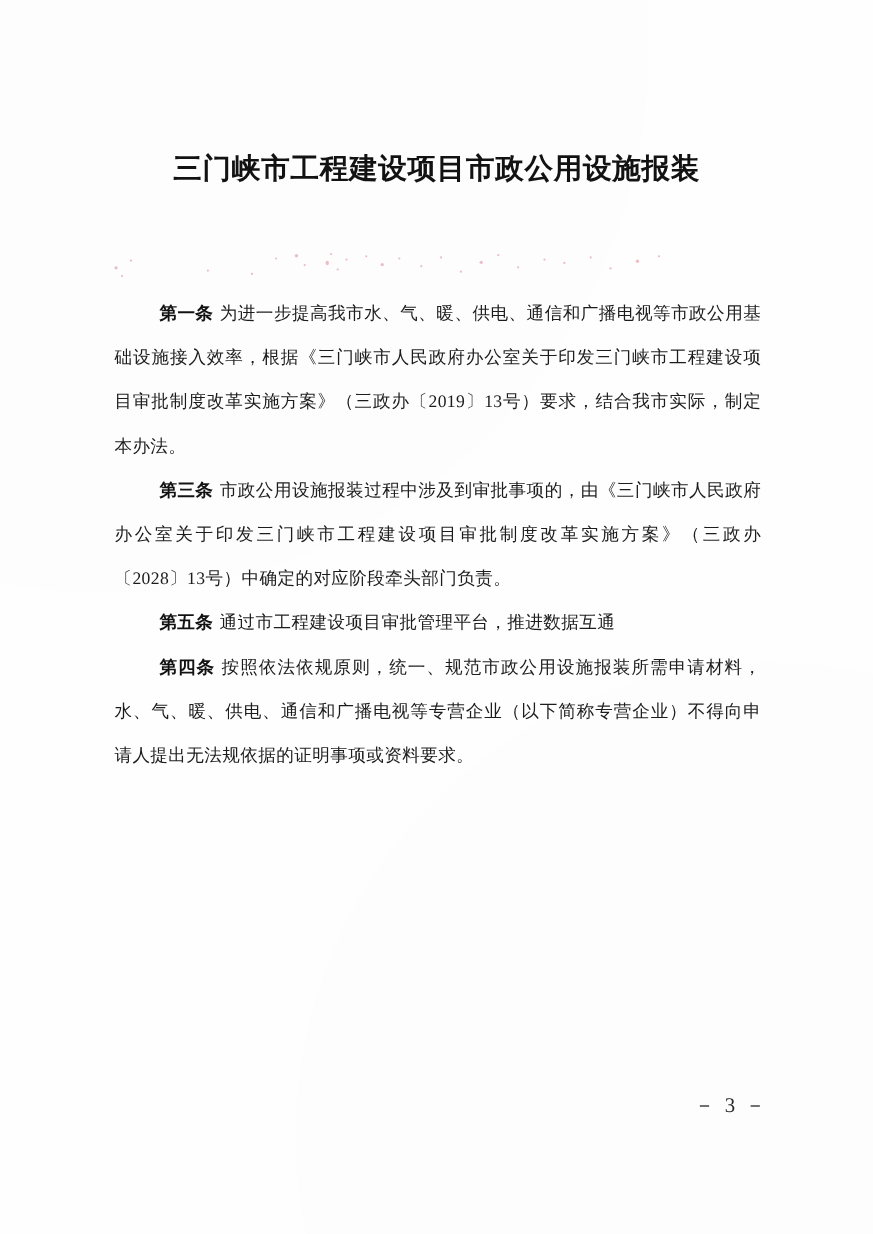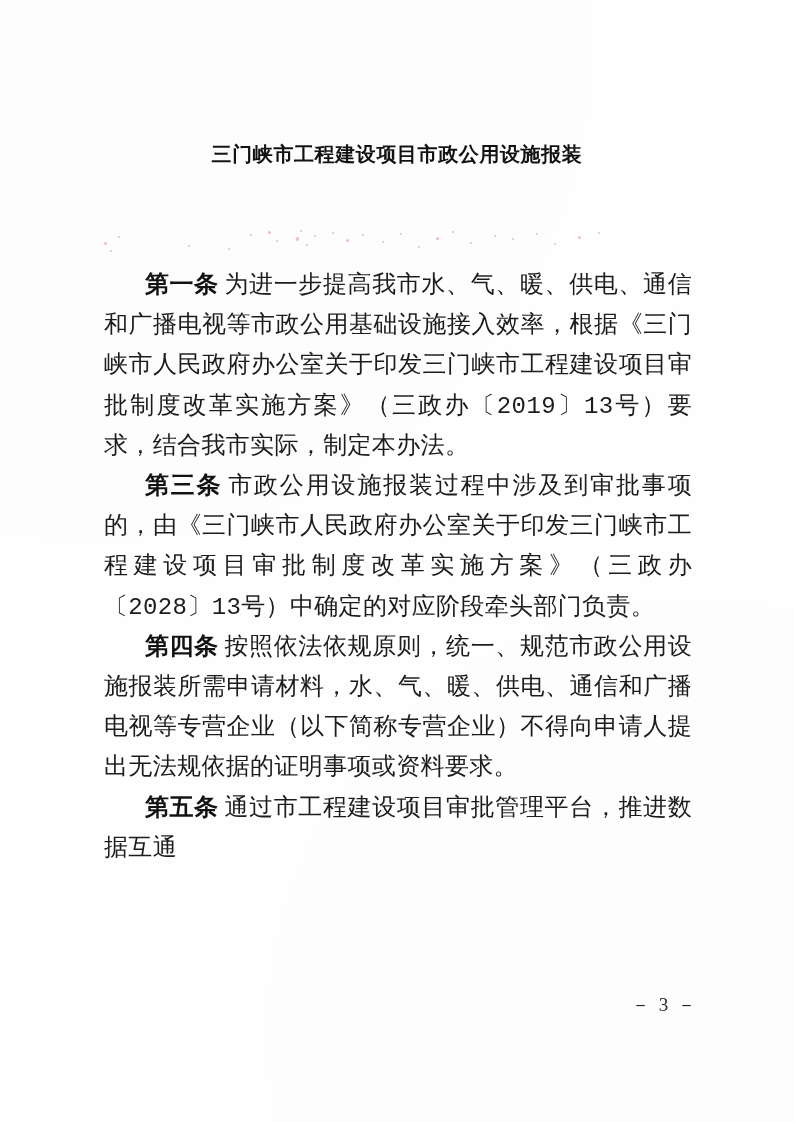--- a/index.html
+++ b/index.html
@@ -45,21 +45,21 @@
   }
 
   
   .doc-title {
     position: absolute;
     left: 0;
     top: 132px;
     width: 794px;
     text-align: center;
     font-weight: 700;
-    font-size: 20px;
+    font-size: 26px;
     line-height: 44px;
     letter-spacing: 0.6px;
     color: #121212;
     font-family: "Liberation Serif", "DejaVu Serif", serif;
   }
   .doc-title .tl {
     display: block;
     white-space: nowrap;
   }
   .doc-title .tl-2 {
@@ -69,28 +69,28 @@
   
   .body-block {
     position: absolute;
     left: 104px;
     top: 266px;
     width: 588px;
   }
 
   .article {
     margin: 0 0 0 0;
-    font-size: 24px;
+    font-size: 16px;
     line-height: 40.2px;
     text-align: justify;
     text-justify: inter-ideograph;
     text-indent: 41px;
     color: #1c1c1c;
     letter-spacing: 0.35px;
-    font-family: Liberation Mono, monospace;
+    font-family: Liberation Serif, serif;
   }
 
   .article .marker {
     font-weight: 700;
     letter-spacing: 0.2px;
     padding-right: 6px;
     color: #121212;
   }
 
   
@@ -150,24 +150,24 @@
     <p class="article">
       <span class="marker">第一条</span><span>为进一步提高我市水、气、暖、供电、通信和广播电视等市政公用基础设施接入效率，根据《三门峡市人民政府办公室关于印发三门峡市工程建设项目审批制度改革实施方案》（三政办〔2019〕13号）要求，结合我市实际，制定本办法。</span>
     </p>
 
 
     <p class="article">
       <span class="marker">第三条</span><span>市政公用设施报装过程中涉及到审批事项的，由《三门峡市人民政府办公室关于印发三门峡市工程建设项目审批制度改革实施方案》（三政办〔2028〕13号）中确定的对应阶段牵头部门负责。</span>
     </p>
 
     <p class="article">
-      <span class="marker">第四条</span><span>按照依法依规原则，统一、规范市政公用设施报装所需申请材料，水、气、暖、供电、通信和广播电视等专营企业（以下简称专营企业）不得向申请人提出无法规依据的证明事项或资料要求。</span>
+      <span class="marker">第五条</span><span>通过市工程建设项目审批管理平台，推进数据互通</span>
     </p>
 
     <p class="article">
-      <span class="marker">第五条</span><span>通过市工程建设项目审批管理平台，推进数据互通</span>
+      <span class="marker">第四条</span><span>按照依法依规原则，统一、规范市政公用设施报装所需申请材料，水、气、暖、供电、通信和广播电视等专营企业（以下简称专营企业）不得向申请人提出无法规依据的证明事项或资料要求。</span>
     </p>
 
   </div>
 
   <div class="page-number">－ 3 －</div>
 
 </div>
 
 </body></html>

